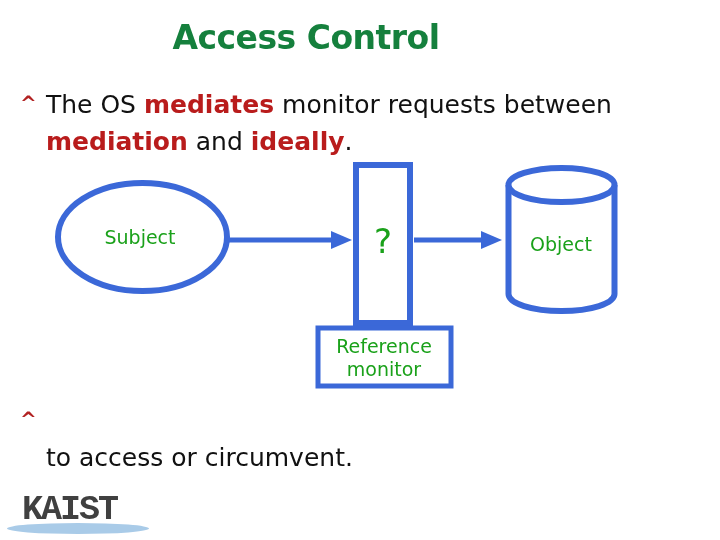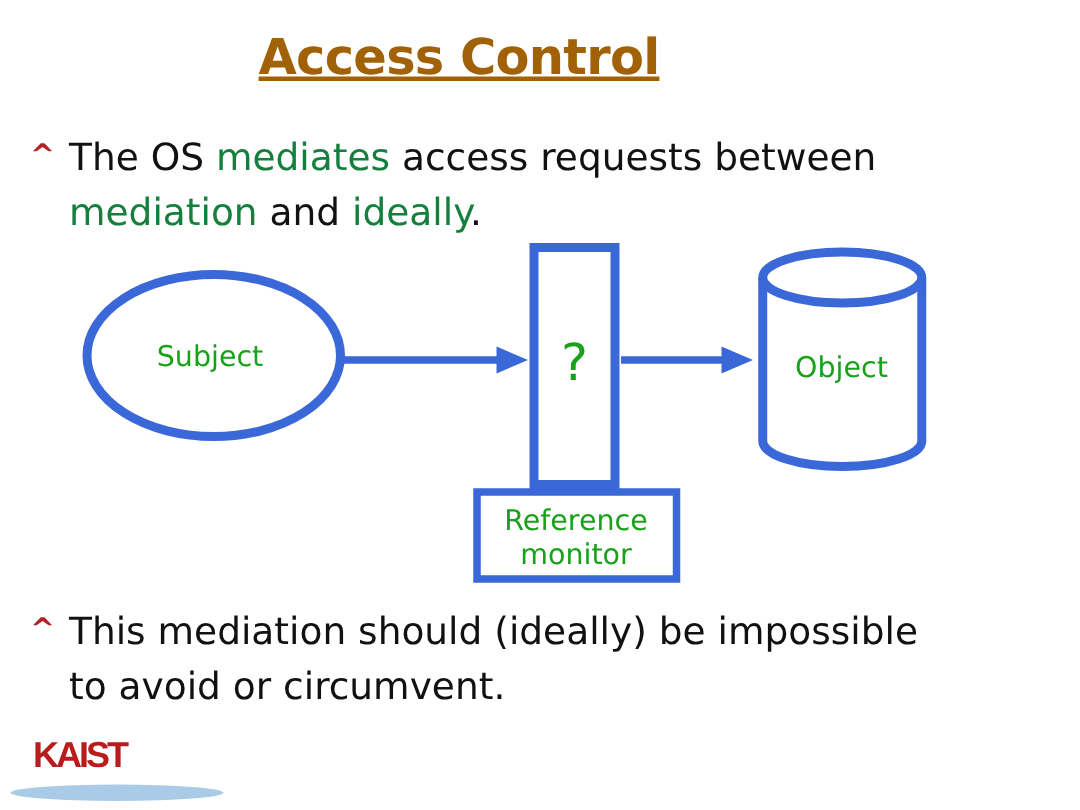--- a/index.html
+++ b/index.html
@@ -3,64 +3,64 @@
 <meta charset="utf-8">
 <style>
   html,body{margin:0;padding:0;}
   body{
     width:720px;height:540px;position:relative;overflow:hidden;
     background:#ffffff;
     font-family:"DejaVu Sans","Liberation Sans",sans-serif;
   }
   .title{
     position:absolute;top:18px;left:0;width:612px;text-align:center;
-    font-size:33px;font-weight:bold;color:#a16207;letter-spacing:-0.5px;text-decoration:underline;
+    font-size:33px;font-weight:bold;color:#15803d;letter-spacing:-0.5px;
   }
   .bullet{position:absolute;left:20px;display:flex;}
   .bullet.b1{top:86px;}
   .bullet.b2{top:402px;}
   .marker{
     color:#b22222;font-weight:bold;font-size:20px;
     flex:0 0 26px;width:26px;padding-top:5px;
   }
   .btext{font-size:25px;line-height:37px;color:#111111;white-space:nowrap;}
-  .em{color:#15803d;}
+  .em{color:#b91c1c;font-weight:bold;}
   .diagram{position:absolute;top:155px;left:0;width:720px;height:245px;}
   .dlabel{
     fill:#1aa11a;
     font-family:"DejaVu Sans","Liberation Sans",sans-serif;
     font-size:19px;text-anchor:middle;
   }
   .qmark{
     fill:#1aa11a;font-family:"DejaVu Sans","Liberation Sans",sans-serif;
     font-size:34px;text-anchor:middle;
   }
   .shape{fill:#ffffff;stroke:#3b68d8;}
   .aline{stroke:#3b68d8;stroke-width:5;}
   .ahead{fill:#3b68d8;}
   .logo{position:absolute;left:22px;top:490px;width:150px;height:48px;}
   .logo-text{
     position:relative;z-index:2;
-    font-size:24px;font-weight:bold;color:#b91c1c;letter-spacing:-2px;
-    font-family:Liberation Sans, sans-serif;
+    font-size:35px;font-weight:bold;color:#404040;letter-spacing:-2px;
+    font-family:Liberation Mono, monospace;
   }
   .swoosh{
     position:absolute;z-index:1;left:-15px;top:33px;
     width:142px;height:11px;background:#a9cbe8;border-radius:50%;
   }
 </style>
 </head>
 <body>
 
 <div class="title">Access Control</div>
 
 <div class="bullet b1">
   <span class="marker">^</span>
   <div class="btext">
-    <span>The OS </span><span class="em">mediates</span><span> access requests between</span><br>
+    <span>The OS </span><span class="em">mediates</span><span> monitor requests between</span><br>
     <span class="em">mediation</span><span> and </span><span class="em">ideally</span><span>.</span>
   </div>
 </div>
 
 <svg class="diagram" viewBox="0 0 720 245" width="720" height="245">
 
   <ellipse class="shape" cx="142.5" cy="82" rx="84.5" ry="54" stroke-width="6"></ellipse>
   <text class="dlabel" x="140" y="89">Subject</text>
 
   <line class="aline" x1="229" y1="85" x2="334" y2="85"></line>
@@ -77,21 +77,21 @@
   <text class="dlabel" x="561" y="96">Object</text>
 
   <rect class="shape" x="318" y="173" width="133" height="58" stroke-width="5"></rect>
   <text class="dlabel" x="384" y="198">Reference</text>
   <text class="dlabel" x="384" y="221">monitor</text>
 </svg>
 
 <div class="bullet b2">
   <span class="marker">^</span>
   <div class="btext">
-    <span>This mediation should (ideally) be impossible</span><br>
-    <span>to avoid or circumvent.</span>
+    <br>
+    <span>to access or circumvent.</span>
   </div>
 </div>
 
 <div class="logo">
   <div class="logo-text">KAIST</div>
   <div class="swoosh"></div>
 </div>
 
 </body></html>

